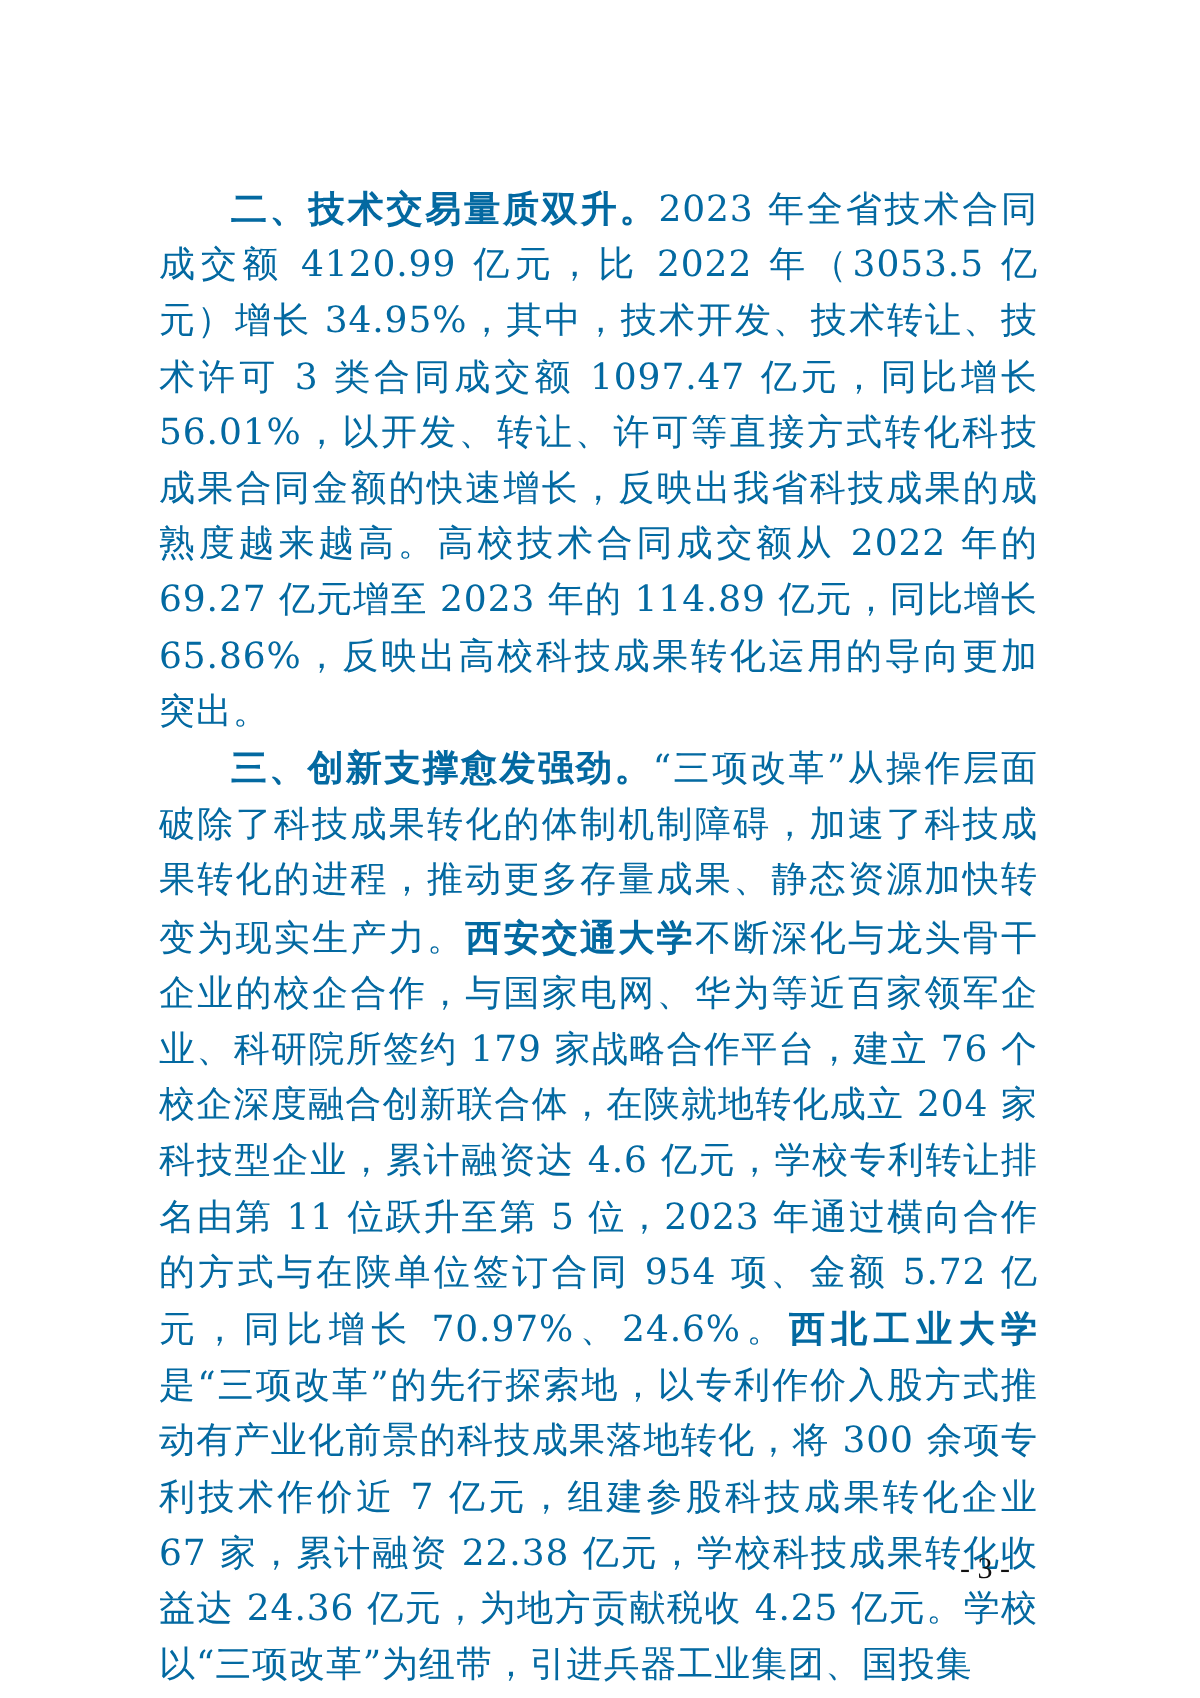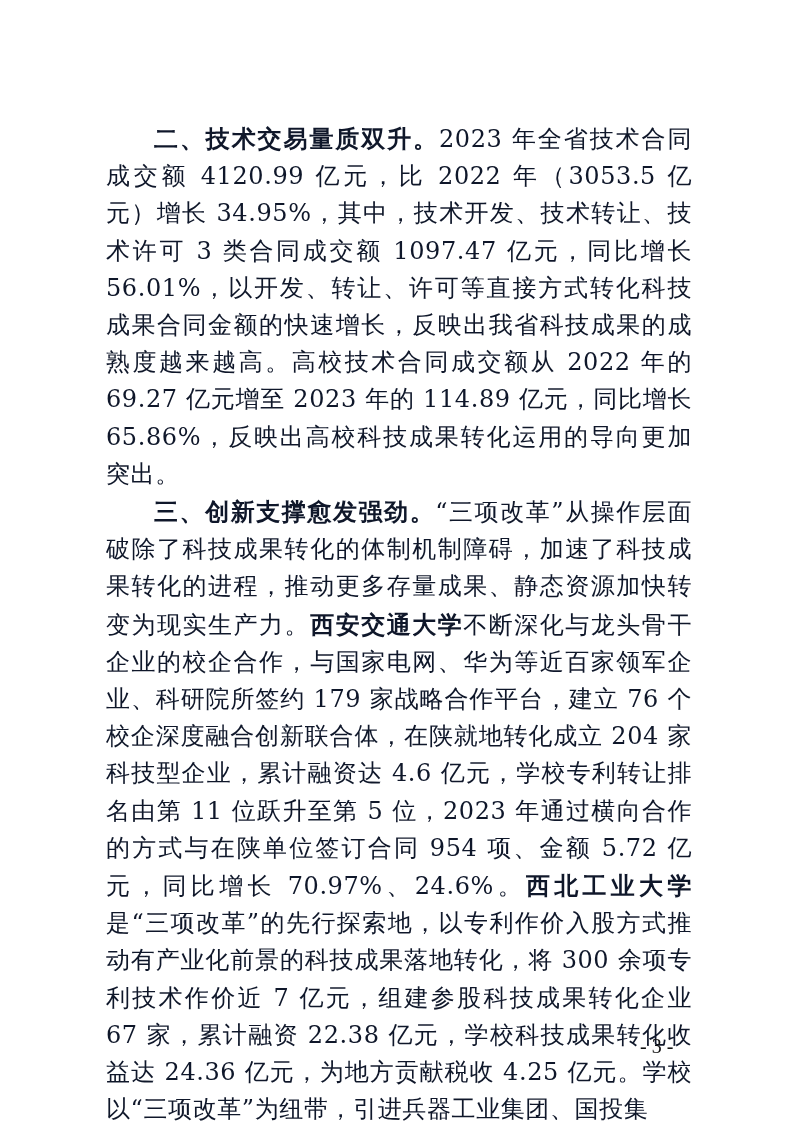--- a/index.html
+++ b/index.html
@@ -1,20 +1,20 @@
 <!DOCTYPE html>
 <html><head>
 <meta charset="utf-8">
 <style>
   html, body { margin: 0; padding: 0; background: #ffffff; }
   body { width: 800px; height: 1132px; position: relative; overflow: hidden; }
   .page {
     position: absolute; left: 106px; top: 120px; width: 586px;
     font-family: "DejaVu Serif", "Liberation Serif", serif;
-    color: #0f172a; font-size: 24px; line-height: 37.2px;
+    color: #0369a1; font-size: 24px; line-height: 37.2px;
   }
   .para { margin: 0; text-align: justify; text-indent: 2em; letter-spacing: 0.6px; }
   .b { font-weight: bold; }
   .page-number {
     position: absolute; left: 640px; top: 1035px;
     font-family: "Liberation Serif", serif; font-size: 20px; color: #111;
   }
 </style>
 </head>
 <body>

